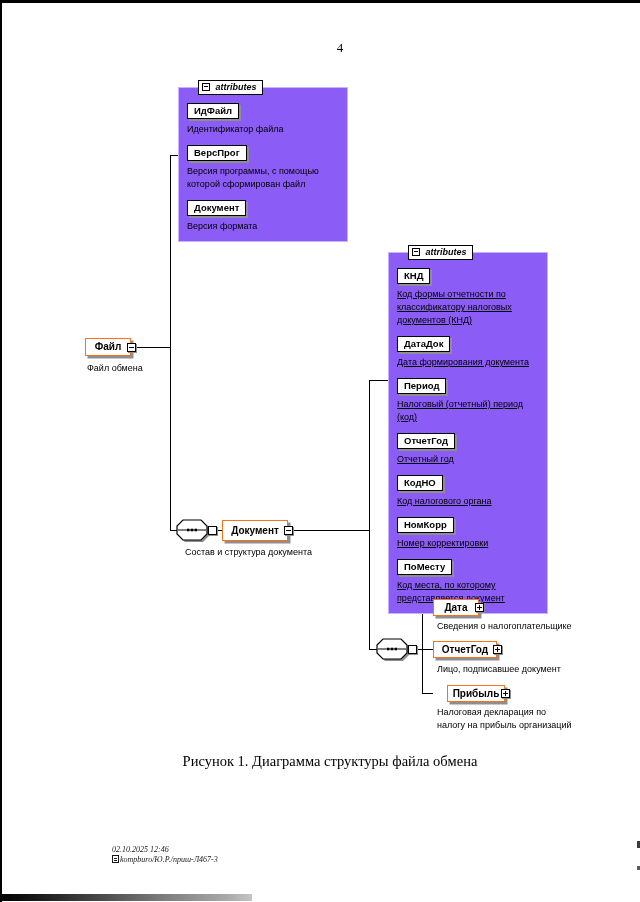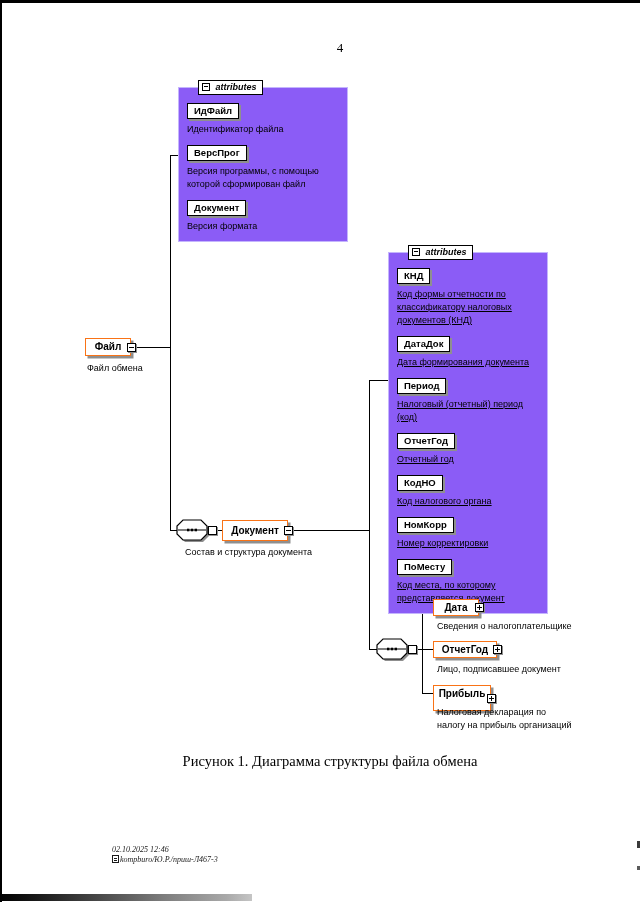--- a/index.html
+++ b/index.html
@@ -174,21 +174,21 @@
     <span class="sq plus"></span>
   </div>
   <div class="el-ann" style="left:437px;top:620px;white-space:nowrap;">Сведения о налогоплательщике</div>
 
   <div class="el" style="left:433px;top:641px;width:64px;height:17px;line-height:15px;">
     <span class="lbl">ОтчетГод</span>
     <span class="sq plus"></span>
   </div>
   <div class="el-ann" style="left:437px;top:663px;white-space:nowrap;">Лицо, подписавшее документ</div>
 
-  <div class="el" style="left:433px;top:685px;width:58px;height:26px;line-height:15px;">
+  <div class="el" style="left:447px;top:685px;width:58px;height:17px;line-height:15px;">
     <span class="lbl">Прибыль</span>
     <span class="sq plus"></span>
   </div>
   <div class="el-ann" style="left:437px;top:706px;">Налоговая декларация по
 налогу на прибыль организаций</div>
 
   <div class="caption">Рисунок 1. Диаграмма структуры файла обмена</div>
 
   <div class="footer">
     <div>02.10.2025 12:46</div>

